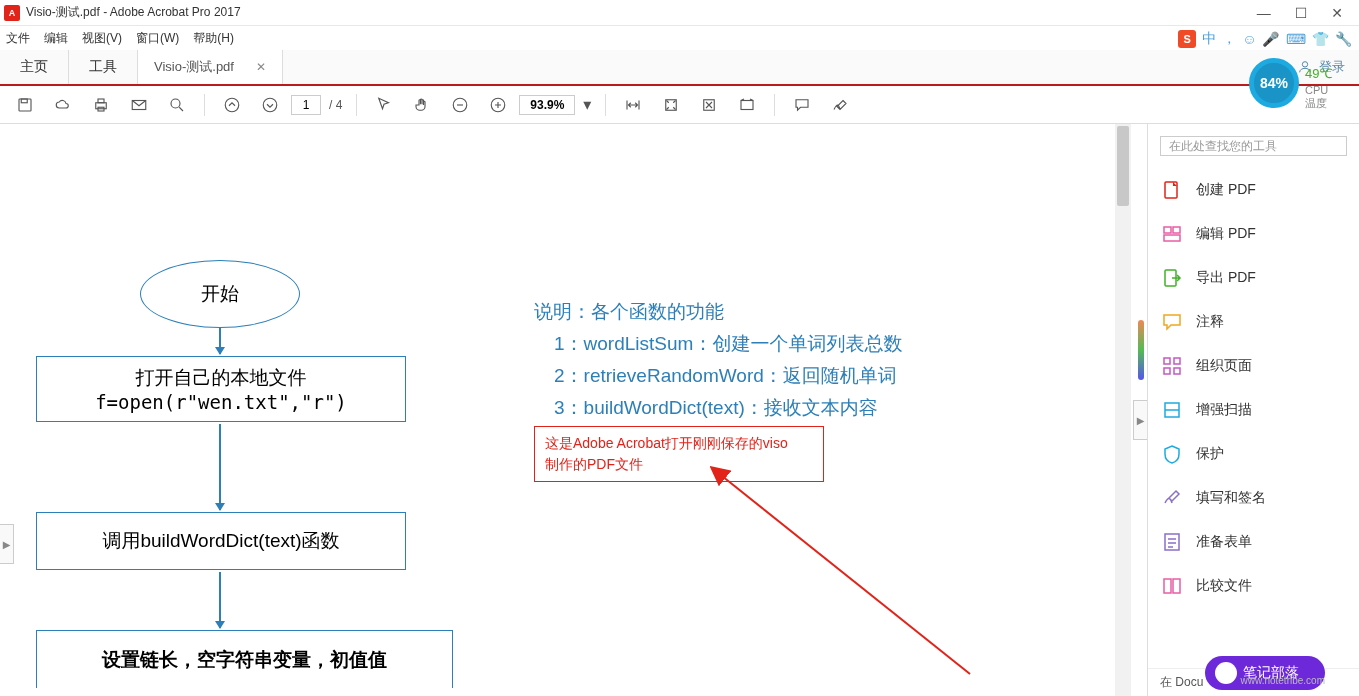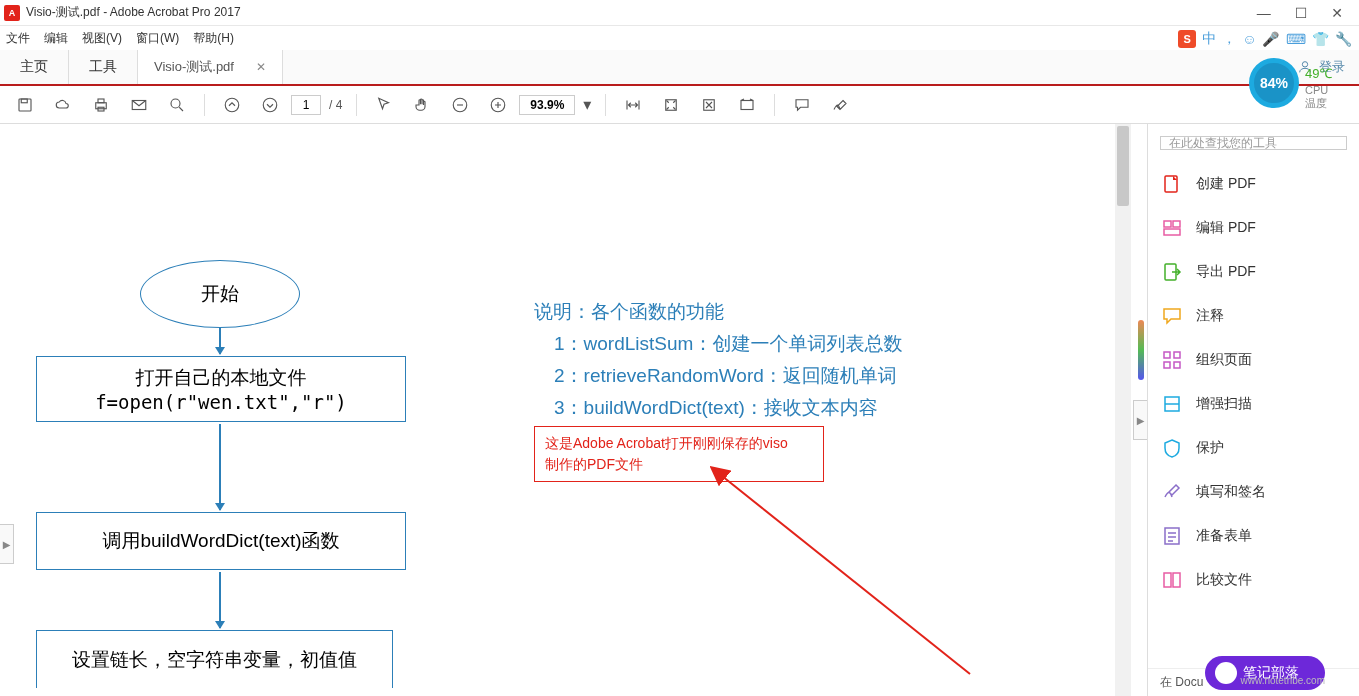--- a/index.html
+++ b/index.html
@@ -28,21 +28,21 @@
 .tsep { width: 1px; height: 22px; background: #ddd; margin: 0 6px; }
 .pagefield { width: 30px; height: 20px; border: 1px solid #ccc; text-align: center; font-size: 12px; }
 .pagelbl { font-size: 12px; color: #555; margin: 0 4px; }
 .zoomfield { width: 56px; height: 20px; border: 1px solid #ccc; text-align: center; font-size: 12px; font-weight: bold; }
 .content { position: absolute; top: 124px; bottom: 0; left: 0; right: 228px; background: #fff; overflow: hidden; }
 .docscroll { position: absolute; right: 0; top: 0; width: 16px; height: 100%; background: #f1f1f1; }
 .docscroll .thumb { position: absolute; right: 2px; top: 2px; width: 12px; height: 80px; background: #c8c8c8; border-radius: 2px; }
 .sidebar { position: absolute; right: 0; top: 124px; bottom: 0; width: 212px; border-left: 1px solid #ddd; background: #fff; display: flex; flex-direction: column; }
 .sidepanel-toggle { position: absolute; right: 212px; top: 400px; width: 14px; height: 40px; border: 1px solid #ccc; border-right: none; background: #f9f9f9; display: flex; align-items: center; justify-content: center; color: #888; font-size: 10px; }
 .leftpanel-toggle { position: absolute; left: 0; top: 400px; width: 14px; height: 40px; border: 1px solid #ccc; border-left: none; background: #f9f9f9; display: flex; align-items: center; justify-content: center; color: #888; font-size: 10px; z-index:5;}
-.search { margin: 12px; height: 14px; border: 1px solid #ccc; padding: 0 8px; font-size: 12px; color: #999; display: flex; align-items: center; }
+.search { margin: 12px; height: 20px; border: 1px solid #ccc; padding: 0 8px; font-size: 12px; color: #999; display: flex; align-items: center; }
 .tools { flex: 1; overflow: hidden; }
 .tool { display: flex; align-items: center; height: 44px; padding: 0 14px; gap: 14px; font-size: 14px; color: #333; }
 .tool .ticon { width: 20px; height: 20px; display: inline-flex; align-items: center; justify-content: center; }
 .storelink { height: 28px; border-top: 1px solid #eee; font-size: 12px; color: #555;padding-left:12px;display:flex;align-items:center;text-align:center;}
 .flowbox { position: absolute; border: 1px solid #2c7fb8; background: #fff; display: flex; flex-direction: column; align-items: center; justify-content: center; text-align: center; font-size: 19px; color: #000; padding: 4px 8px; }
 .oval { border-radius: 50%; width: 160px; height: 68px; }
 .arrow { position: absolute; width: 2px; background: #2c7fb8; }
 .arrow:after { content: ""; position: absolute; bottom: -1px; left: -4px; border-left: 5px solid transparent; border-right: 5px solid transparent; border-top: 8px solid #2c7fb8; }
 .note { position: absolute; color: #2c7fb8; font-size: 19px; line-height: 1.7; }
 .annot { position: absolute; border: 1px solid #e2231a; color: #e2231a; font-size: 14px; padding: 6px 10px; line-height: 1.5; font-family: "SimSun","Microsoft YaHei"; }
@@ -223,21 +223,21 @@
   <div class="arrow" style="left:219px; top:204px; height:26px;"></div>
   <div class="flowbox" style="left:36px; top:232px; width:370px; height:66px;">
     <div>打开自己的本地文件</div>
     <div style="font-family:Consolas,monospace;font-size:19px;">f=open(r"wen.txt","r")</div>
   </div>
   <div class="arrow" style="left:219px; top:300px; height:86px;"></div>
   <div class="flowbox" style="left:36px; top:388px; width:370px; height:58px;">
       <span>调用buildWordDict(text)函数</span>
     </div>
   <div class="arrow" style="left:219px; top:448px; height:56px;"></div>
-  <div class="flowbox" style="left:36px; top:506px; width:357px; height:58px; border-bottom:none;">
+  <div class="flowbox" style="left:36px; top:506px; width:417px; height:58px; border-bottom:none;font-weight:bold;">
       <span>设置链长，空字符串变量，初值值</span>
     </div>
 
   <div class="note" style="left:534px; top:172px;">说明：各个函数的功能</div>
   <div class="note" style="left:554px; top:204px;">1：wordListSum：创建一个单词列表总数</div>
   <div class="note" style="left:554px; top:236px;">2：retrieveRandomWord：返回随机单词</div>
   <div class="note" style="left:554px; top:268px;">3：buildWordDict(text)：接收文本内容</div>
 
   <div class="annot" style="left:534px; top:302px; width:290px;">
     <div>这是Adobe Acrobat打开刚刚保存的viso</div>

